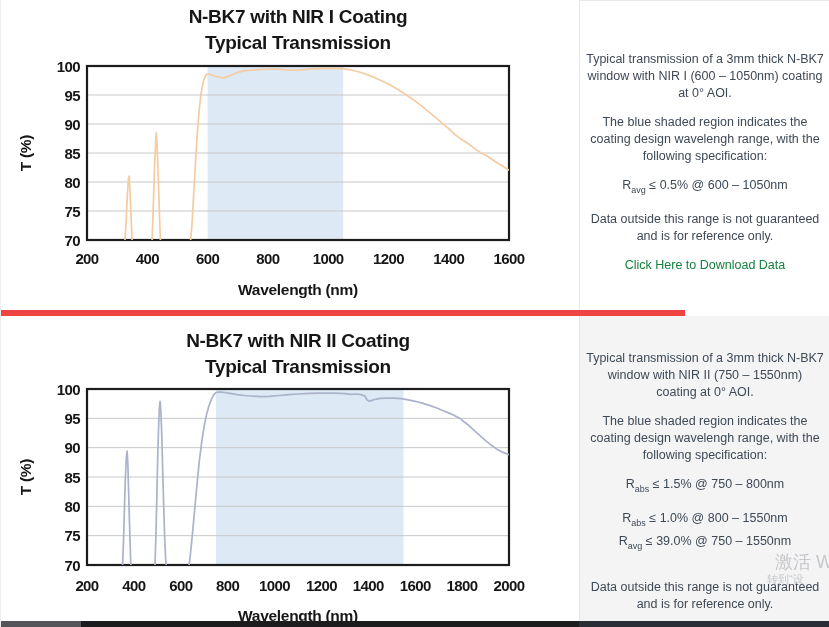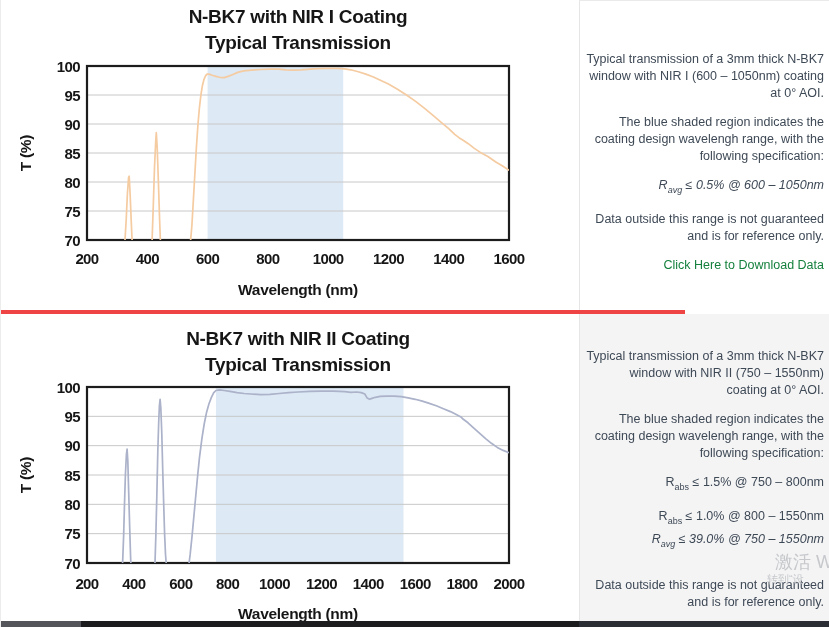--- a/index.html
+++ b/index.html
@@ -1,28 +1,28 @@
 <!DOCTYPE html>
 <html><head>
 <meta charset="utf-8">
 <style>
   html,body{margin:0;padding:0;background:#fff;}
   .page{position:relative;width:829px;height:627px;background:#fff;overflow:hidden;
         font-family:"Liberation Sans",sans-serif;border-left:1px solid #ececec;box-sizing:border-box;}
   .row{position:absolute;left:0;width:684px;display:flex;}
   .row1{top:0;height:310px;}
-  .row2{top:310px;height:311px;border-top:4px solid #ef4444;box-sizing:border-box;}
+  .row2{top:310px;height:311px;border-top:6px solid #ef4444;box-sizing:border-box;}
   .chart-cell{width:578px;height:100%;background:#fff;flex:none;}
   .info{width:251px;flex:none;box-sizing:border-box;border-left:1px solid #e6e6e6;
-        text-align:right;color:#3e4956;font-size:12.5px;line-height:17px;padding:0 6px;}
+        text-align:center;color:#3e4956;font-size:12.5px;line-height:17px;padding:0 6px;}
   .info1{background:#ffffff;border-top:1px solid #eaeaea;padding-top:50px;}
   .info2{background:#f4f4f5;padding-top:34px;}
   .info p{margin:0 0 12px 0;}
   .info p.spec{margin:12px 0 2px 0;}
-  .info p.spec-last{margin:0 0 12px 0;font-style:italic;}
+  .info p.spec-last{margin:0 0 12px 0;}
   .gap-top{margin-top:24px !important;}
   sub{font-size:9px;}
   .dl{display:block;margin-top:2px;color:#15803d;cursor:pointer;text-decoration:none;}
   svg text{fill:#161616;}
   .ct{font:700 19px "Liberation Sans",sans-serif;letter-spacing:-0.3px;text-anchor:middle;}
   .tk{font:700 15px "Liberation Sans",sans-serif;letter-spacing:-0.6px;}
   .al{font:700 15.5px "Liberation Sans",sans-serif;letter-spacing:-0.3px;}
   .watermark{position:absolute;color:#c6c8cb;pointer-events:none;white-space:nowrap;}
   .wm1{left:774px;top:550px;font-size:18px;}
   .wm2{left:766px;top:572px;font-size:11px;}

